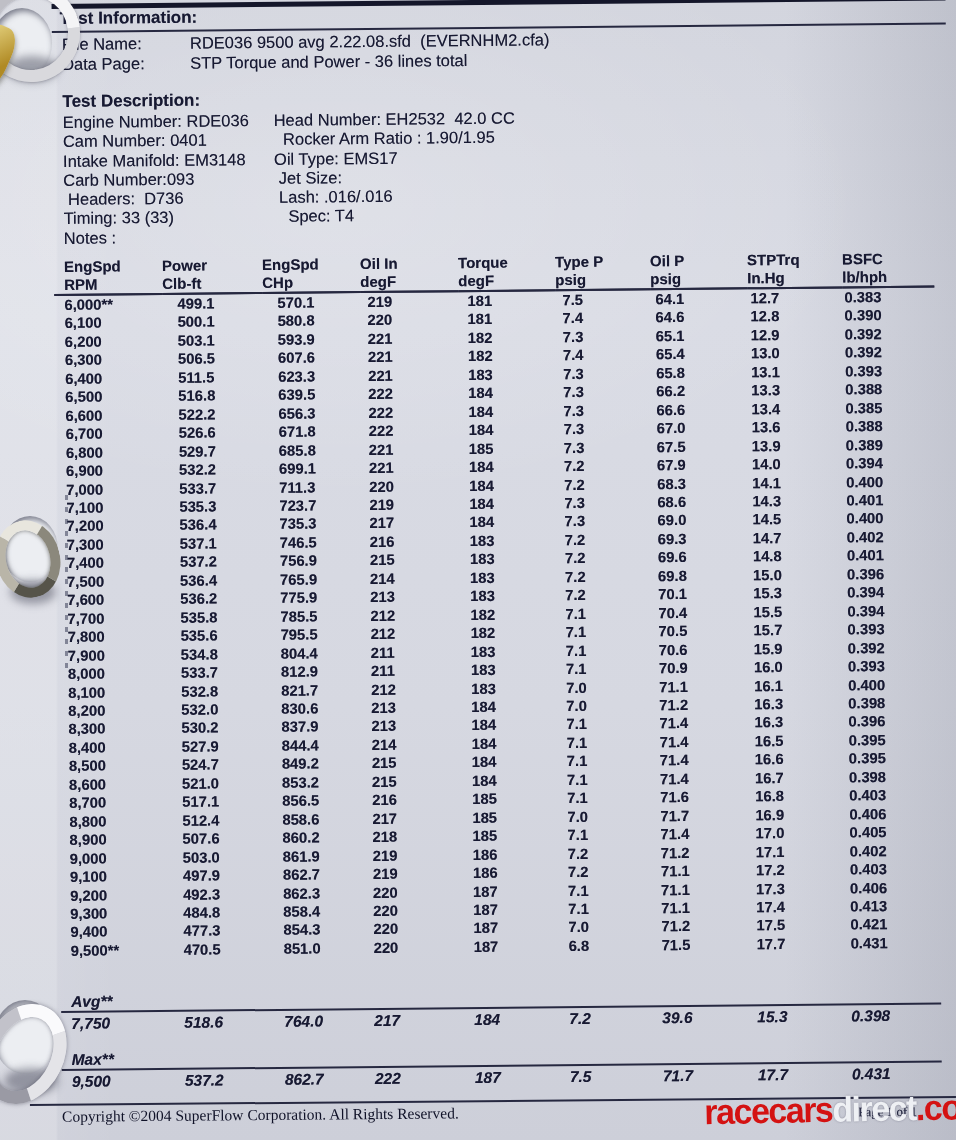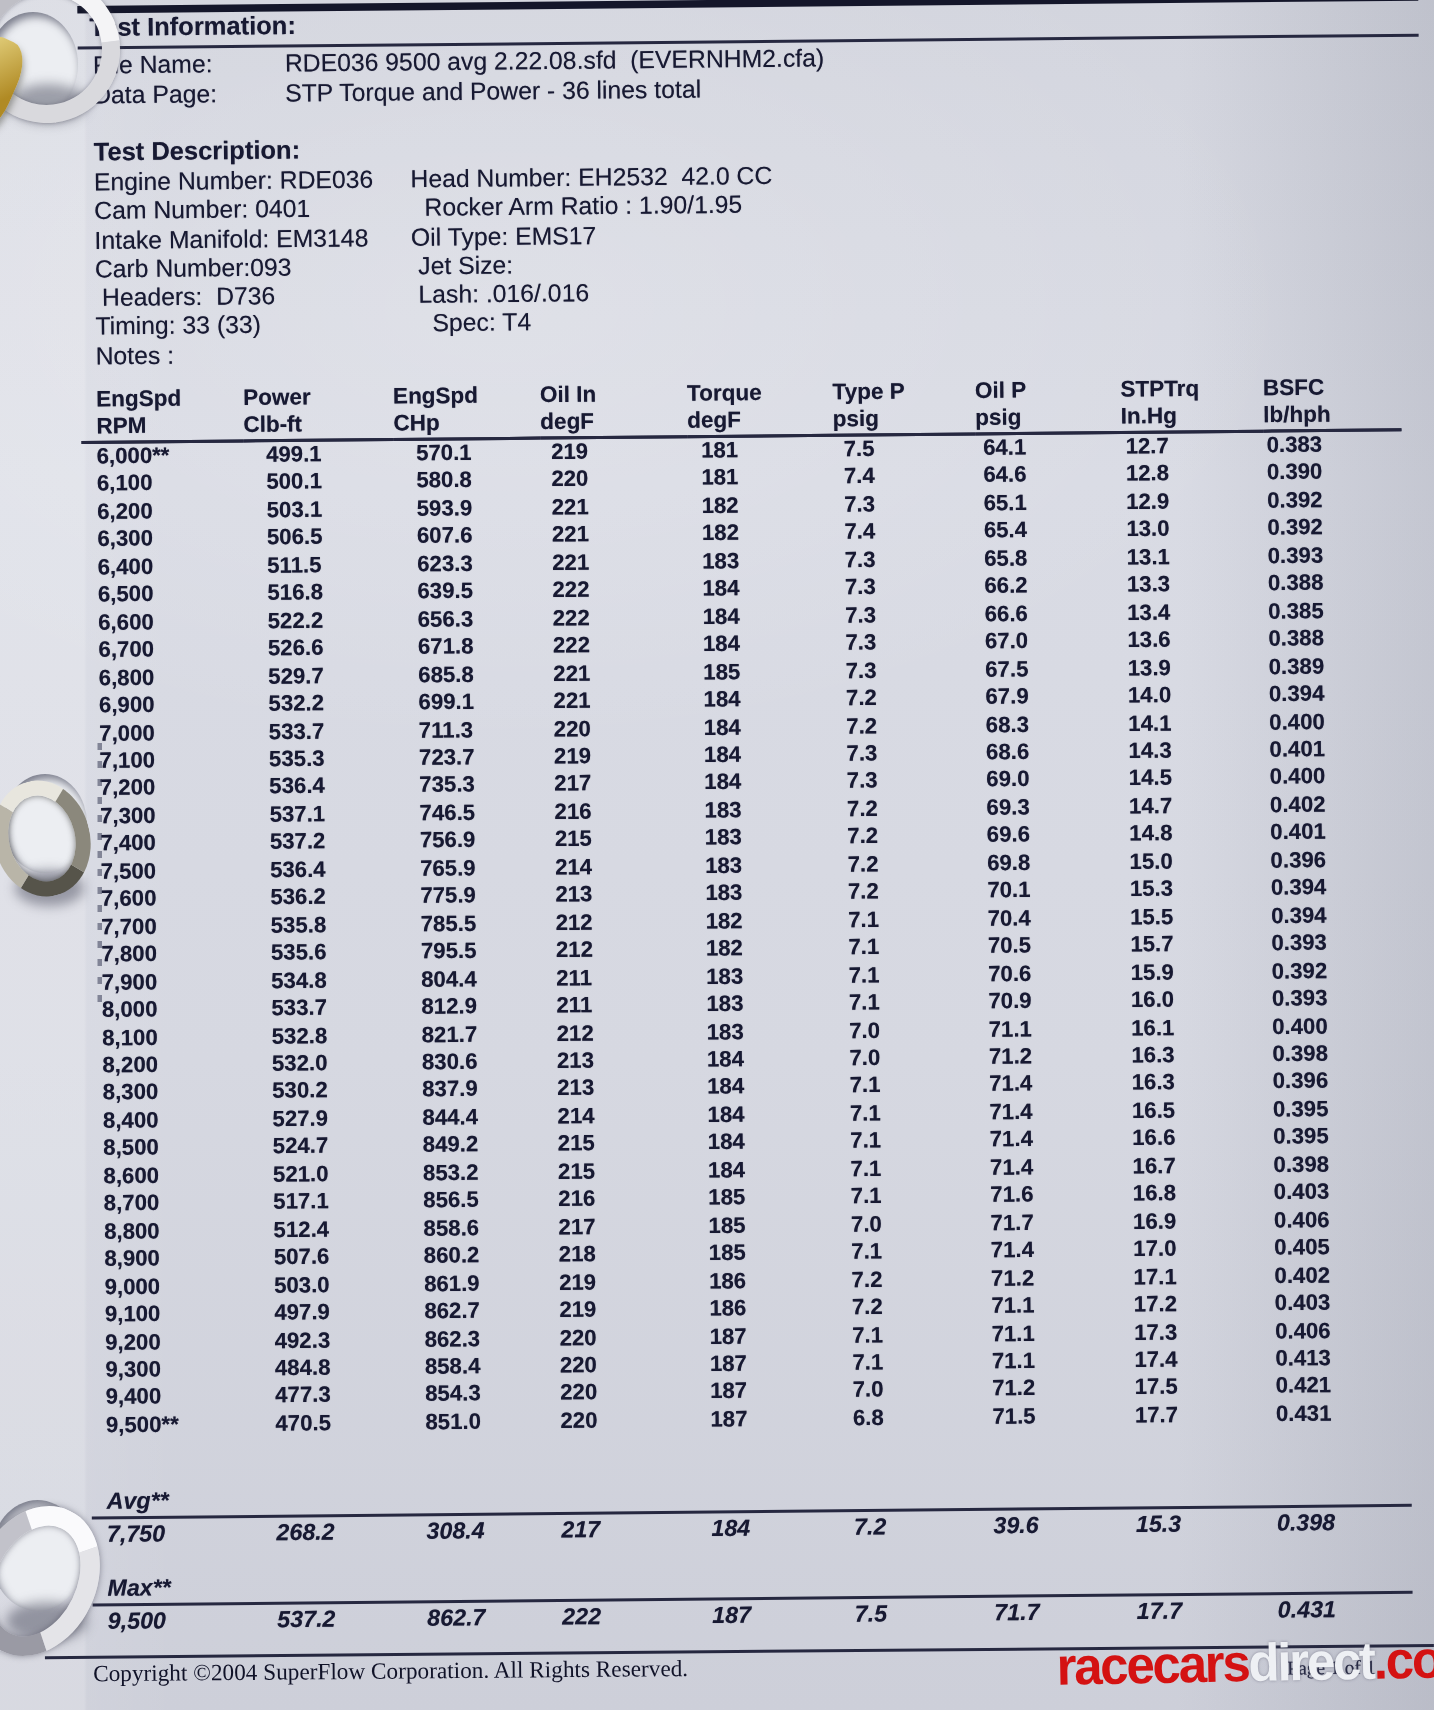--- a/index.html
+++ b/index.html
@@ -558,22 +558,22 @@
         <col style="width:98px">
             <col style="width:97px">
             <col style="width:95px">
         <col style="width:97px">
             <col style="width:95px">
             <col style="width:92px">
       </colgroup>
           <tbody>
             <tr>
               <td>7,750</td>
-              <td>268.2</td>
-              <td>308.4</td>
+              <td>518.6</td>
+              <td>764.0</td>
               <td>217</td>
               <td>184</td>
               <td>7.2</td>
               <td>39.6</td>
               <td>15.3</td>
               <td>0.398</td>
             </tr>
           </tbody>
         </table>
     </div>

